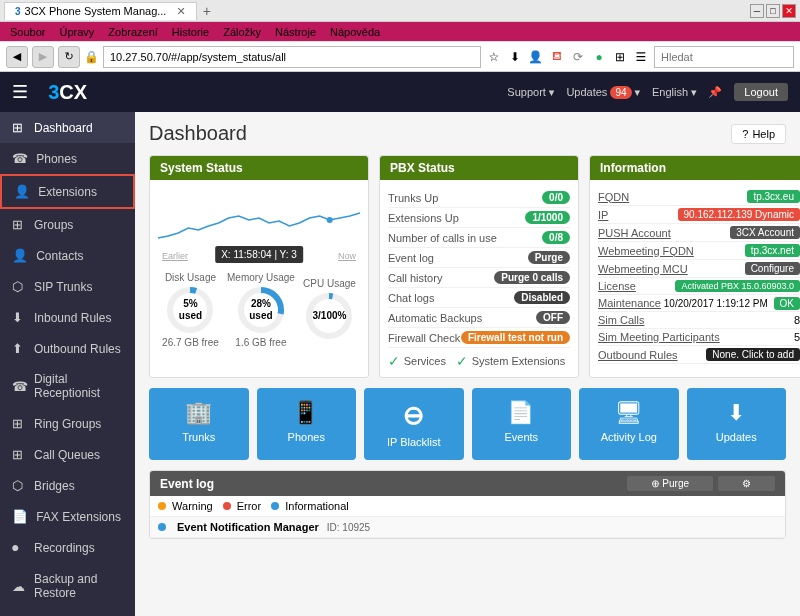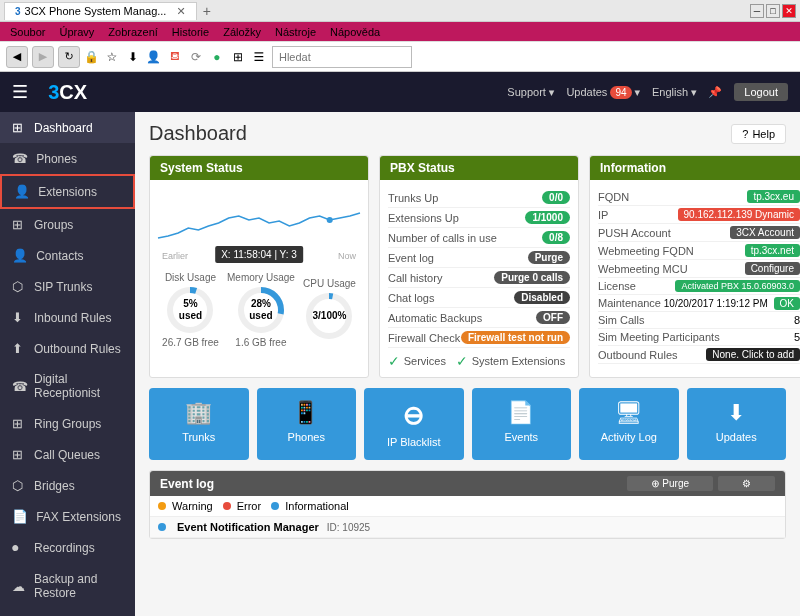--- a/index.html
+++ b/index.html
@@ -77,21 +77,21 @@
     .pbx-row { display: flex; justify-content: space-between; align-items: center; padding: 3px 0; border-bottom: 1px solid #f0f0f0; font-size: 11px; }
     .pbx-label { color: #555; }
     .badge { border-radius: 10px; padding: 1px 7px; font-size: 10px; color: white; font-weight: bold; }
     .badge-green { background: #27ae60; }
     .badge-dark { background: #555; }
     .badge-orange { background: #e67e22; }
     .badge-disabled { background: #404040; }
 
     
     .info-row { display: flex; justify-content: space-between; align-items: center; padding: 2px 0; border-bottom: 1px solid #f0f0f0; font-size: 11px; }
-    .info-label { color: #555; }
+    .info-label { color: #555; text-decoration: underline; }
     .badge-green-small { background: #27ae60; color: white; border-radius: 3px; padding: 1px 6px; font-size: 10px; }
     .badge-red-small { background: #e74c3c; color: white; border-radius: 3px; padding: 1px 6px; font-size: 10px; }
     .badge-dark-small { background: #555; color: white; border-radius: 3px; padding: 1px 6px; font-size: 10px; }
     .badge-black-small { background: #222; color: white; border-radius: 3px; padding: 1px 6px; font-size: 10px; }
 
     
     .action-buttons { display: flex; gap: 8px; margin-bottom: 10px; }
     .action-btn { flex: 1; background: #3498db; color: white; border: none; border-radius: 4px; padding: 12px 6px; display: flex; flex-direction: column; align-items: center; gap: 5px; cursor: pointer; font-size: 11px; }
     .action-btn-icon { font-size: 22px; }
 
@@ -138,20 +138,21 @@
   <span class="menu-item">Záložky</span>
   <span class="menu-item">Nástroje</span>
   <span class="menu-item">Nápověda</span>
 </div>
 
 <div class="address-bar">
   <div class="nav-btn">◀</div>
   <div class="nav-btn" style="color:#aaa;">▶</div>
   <div class="nav-btn">↻</div>
   <span style="color:#666; font-size:12px;">🔒</span>
+  <input class="address-input" type="text" value="10.27.50.70/#/app/system_status/all" style="">
   <div class="addr-icons">
     <span class="addr-icon">☆</span>
     <span class="addr-icon">⬇</span>
     <span class="addr-icon">👤</span>
     <span class="addr-icon" style="color:#e74c3c;">⛾</span>
     <span class="addr-icon" style="color:#888;">⟳</span>
     <span class="addr-icon" style="color:#27ae60;">●</span>
     <span class="addr-icon">⊞</span>
     <span class="addr-icon">☰</span>
   </div>
@@ -268,21 +269,21 @@
           <div class="card-header">
             <span>System Status</span>
           </div>
           <div class="card-body">
             <div class="chart-area">
               <svg class="chart-line" viewBox="0 0 200 60" preserveAspectRatio="none">
                 <polyline fill="none" stroke="#3498db" stroke-width="1.5" points="0,50 10,48 20,45 30,40 40,42 50,38 60,35 70,30 80,28 90,32 100,30 110,35 120,33 130,38 140,35 150,30 160,28 170,32 180,30 190,28 200,25"></polyline>
                 <circle cx="170" cy="32" r="3" fill="#3498db"></circle>
               </svg>
               <div class="chart-tooltip">X: 11:58:04 | Y: 3</div>
-              <div style="font-size:9px; color:#aaa; padding: 0 4px; display:flex; justify-content:space-between;">
+              <div style="font-size:9px; color:#aaa; padding: 0 4px; display:flex; justify-content:space-between;text-decoration:underline;">
                 <span>Earlier</span>
                 <span>Now</span>
               </div>
             </div>
             <div class="usage-row">
 
               <div class="usage-item">
                 <div class="usage-label">Disk Usage</div>
                 <div class="circle-container">
                   <svg width="50" height="50" viewBox="0 0 50 50">

